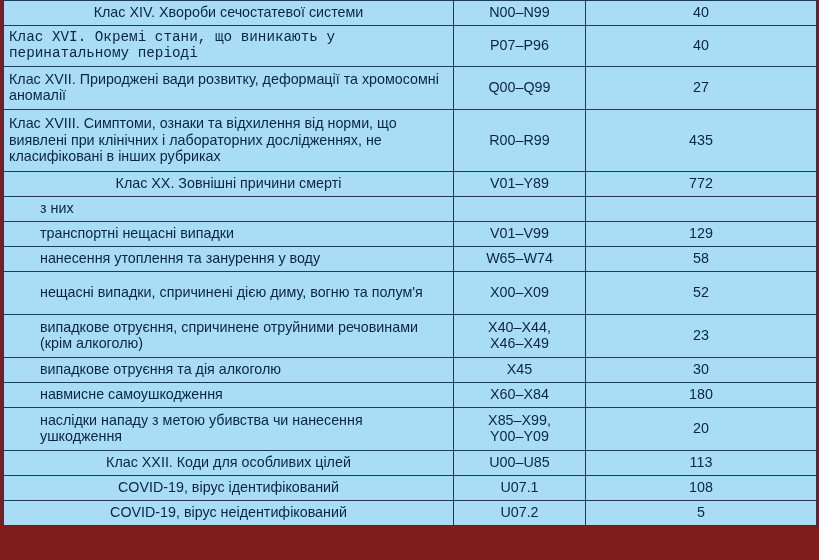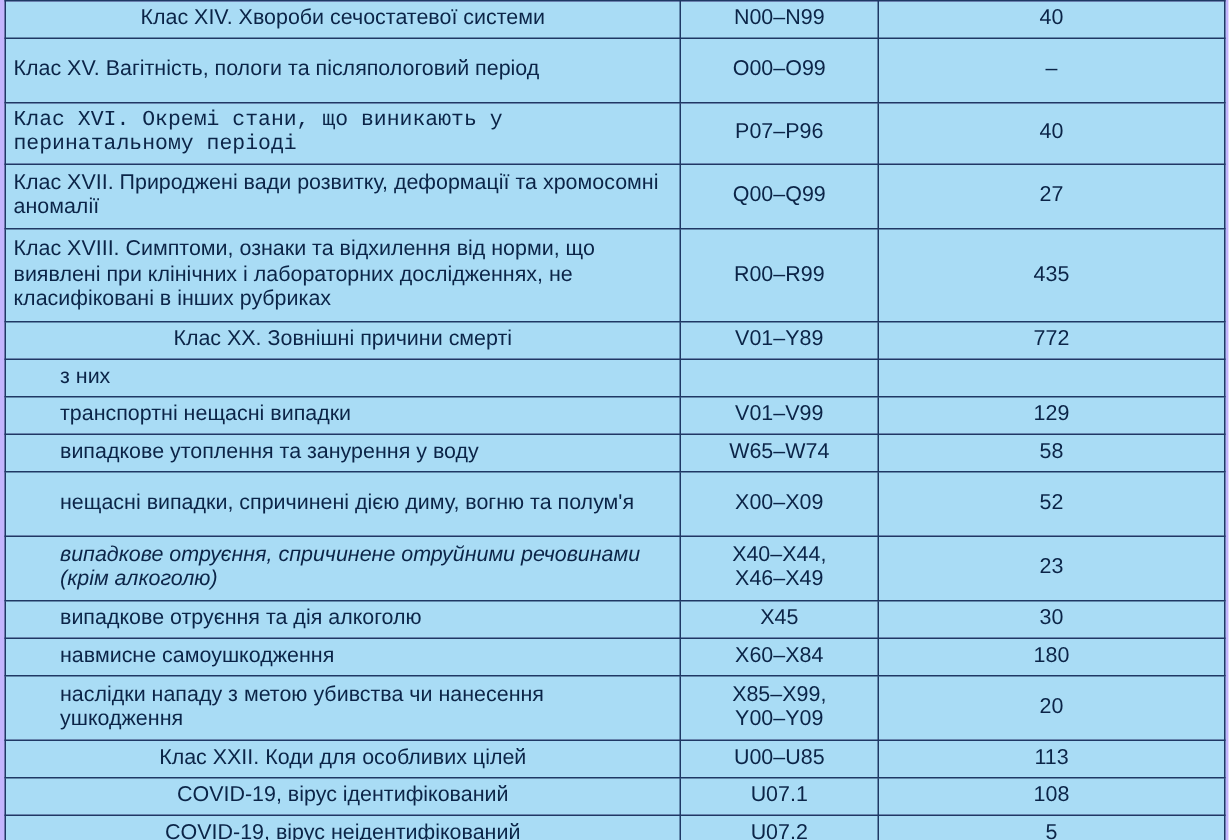--- a/index.html
+++ b/index.html
@@ -10,21 +10,21 @@
   body {
     width: 819px;
     height: 560px;
     overflow: hidden;
     font-family: "Liberation Sans", sans-serif;
   }
   .sheet {
     width: 819px;
     height: 560px;
     position: relative;
-    background: #c4b5fd;
+    background: #7f1d1d;
     box-sizing: border-box;
   }
   table.data {
     border-collapse: collapse;
     width: 813px;
     margin-left: 3px;
     margin-top: 0;
     table-layout: fixed;
   }
   table.data col.c-name { width: 450px; }
@@ -70,25 +70,20 @@
       <col class="c-code">
       <col class="c-val">
     </colgroup>
     <tbody>
         <tr>
           <td class="name ctr" style="height: 25px;">Клас XIV. Хвороби сечостатевої системи</td>
           <td class="code">N00–N99</td>
           <td class="val">40</td>
         </tr>
         <tr>
-          <td class="name" style="height: 43px;">Клас XV. Вагітність, пологи та післяпологовий період</td>
-          <td class="code">O00–O99</td>
-          <td class="val">–</td>
-        </tr>
-        <tr>
           <td class="name" style="height: 29px; font-family: Liberation Mono, monospace;">Клас XVI. Окремі стани, що виникають у перинатальному періоді</td>
           <td class="code">P07–P96</td>
           <td class="val">40</td>
         </tr>
         <tr>
           <td class="name" style="height: 43px;">Клас XVII. Природжені вади розвитку, деформації та хромосомні аномалії</td>
           <td class="code">Q00–Q99</td>
           <td class="val">27</td>
         </tr>
         <tr>
@@ -105,31 +100,31 @@
           <td class="name ind1" style="height: 25px;">з них</td>
           <td class="code"></td>
           <td class="val"></td>
         </tr>
         <tr>
           <td class="name ind1" style="height: 25px;">транспортні нещасні випадки</td>
           <td class="code">V01–V99</td>
           <td class="val">129</td>
         </tr>
         <tr>
-          <td class="name ind1" style="height: 25px;">випадкове утоплення та занурення у воду</td>
+          <td class="name ind1" style="height: 25px;">нанесення утоплення та занурення у воду</td>
           <td class="code">W65–W74</td>
           <td class="val">58</td>
         </tr>
         <tr>
           <td class="name ind1" style="height: 43px;">нещасні випадки, спричинені дією диму, вогню та полум'я</td>
           <td class="code">X00–X09</td>
           <td class="val">52</td>
         </tr>
         <tr>
-          <td class="name ind1" style="height: 43px; font-style: italic;">випадкове отруєння, спричинене отруйними речовинами (крім алкоголю)</td>
+          <td class="name ind1" style="height: 43px;">випадкове отруєння, спричинене отруйними речовинами (крім алкоголю)</td>
           <td class="code">
             <span class="l2">X40–X44,</span>
             <span class="l2">X46–X49</span>
           </td>
           <td class="val">23</td>
         </tr>
         <tr>
           <td class="name ind1" style="height: 25px;">випадкове отруєння та дія алкоголю</td>
           <td class="code">X45</td>
           <td class="val">30</td>

